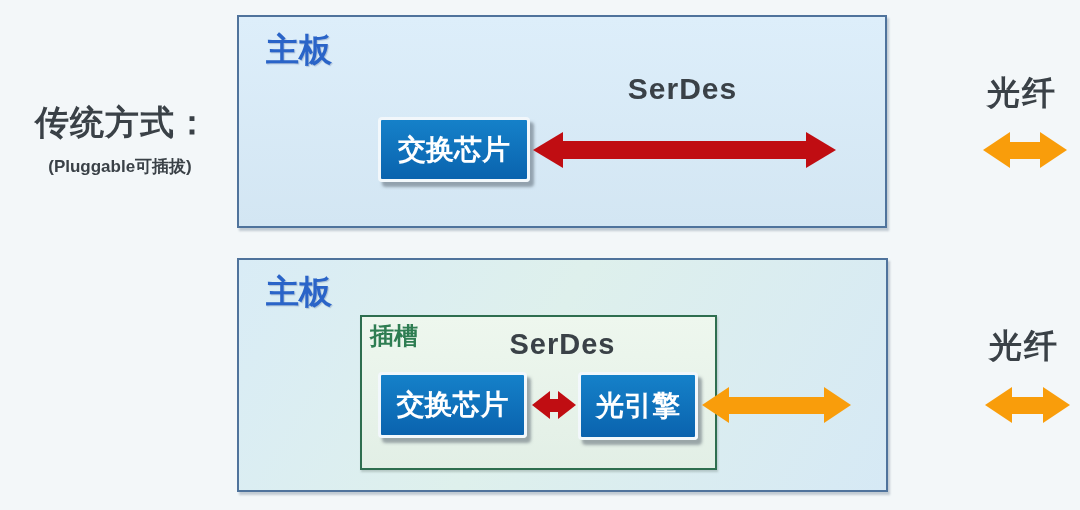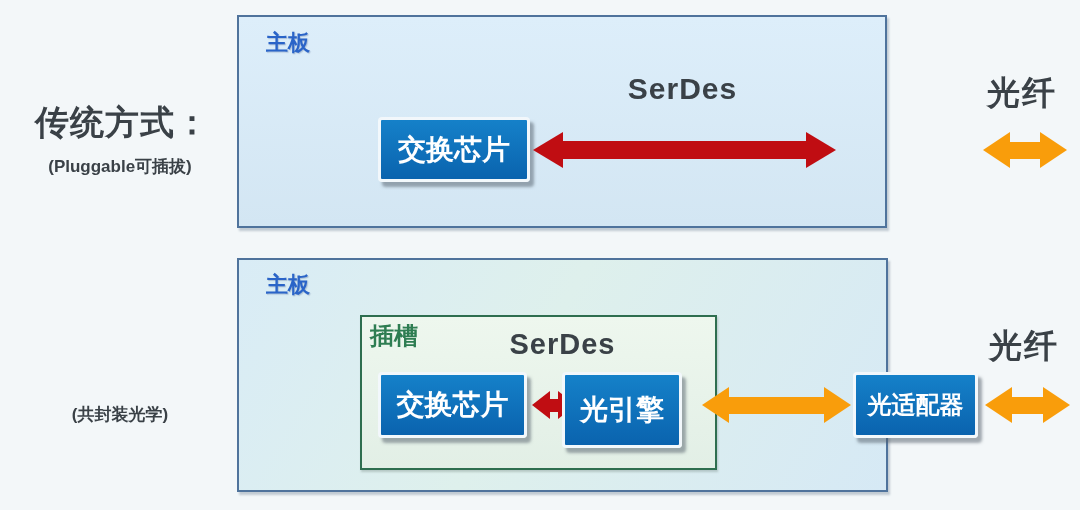--- a/index.html
+++ b/index.html
@@ -22,21 +22,21 @@
   .abs{position:absolute}
 
   
   .cap-title{font-size:34px;color:var(--text-dark);letter-spacing:1px;white-space:nowrap}
   .cap-sub{font-size:17px;color:var(--text-dark);white-space:nowrap}
 
   
   .board{border:2px solid var(--board-border);box-shadow:2px 3px 2px rgba(100,120,140,.35)}
   .board.top{background:linear-gradient(180deg,#ddeefa 0%,#d3e6f3 100%)}
   .board.bottom{background:linear-gradient(120deg,#d9ecf6 0%,#def0ec 45%,#d6e9f5 100%)}
-  .board-label{font-size:22px;color:var(--label-blue);text-shadow:1px 1px 1px rgba(30,60,120,.25)}
+  .board-label{font-size:33px;color:var(--label-blue);text-shadow:1px 1px 1px rgba(30,60,120,.25)}
 
   
   .slot{background:linear-gradient(180deg,#eef7ee 0%,#e2efe6 100%);border:2px solid var(--slot-border);box-shadow:1px 2px 2px rgba(90,110,100,.3)}
   .slot-label{font-size:24px;color:var(--slot-green)}
 
   
   .chip{display:flex;align-items:center;justify-content:center;
         background:linear-gradient(180deg,var(--chip-a) 0%,var(--chip-b) 100%);
         border:3px solid rgba(255,255,255,.95);border-radius:4px;
         box-shadow:4px 5px 3px rgba(80,92,104,.5);
@@ -91,47 +91,45 @@
 
 
   <div class="harrow orange" style="left:983px;top:132px;width:84px">
     <span class="ah l"></span>
     <span class="shaft"></span>
     <span class="ah r"></span>
   </div>
 
   <div class="abs fiber" style="left:978px;top:71px;width:88px;text-align:center">光纤</div>
 
-  <div class="abs cap-sub" style="left:8px;top:403px;width:224px;text-align:center">(共封装光学)</div>
 
   <div class="abs board bottom" style="left:237px;top:258px;width:651px;height:234px"></div>
   <div class="abs board-label" style="left:266px;top:270px">主板</div>
 
   <div class="abs slot" style="left:360px;top:315px;width:357px;height:155px"></div>
   <div class="abs slot-label" style="left:370px;top:320px">插槽</div>
 
   <div class="abs serdes" style="left:450px;top:328px;width:225px;text-align:center;font-size:29px">SerDes</div>
 
   <div class="abs chip f28" style="left:378px;top:372px;width:149px;height:66px">交换芯片</div>
 
   <div class="harrow red small" style="left:532px;top:391px;width:44px">
     <span class="ah l"></span>
     <span class="shaft"></span>
     <span class="ah r"></span>
   </div>
 
-  <div class="abs chip f28" style="left:562px;top:372px;width:120px;height:76px">光引擎</div>
+  <div class="abs chip f28" style="left:578px;top:372px;width:120px;height:68px">光引擎</div>
 
   <div class="harrow orange" style="left:702px;top:387px;width:149px">
     <span class="ah l"></span>
     <span class="shaft"></span>
     <span class="ah r"></span>
   </div>
 
-  <div class="abs chip f24" style="left:853px;top:372px;width:125px;height:66px">光适配器</div>
 
   <div class="harrow orange" style="left:985px;top:387px;width:85px">
     <span class="ah l"></span>
     <span class="shaft"></span>
     <span class="ah r"></span>
   </div>
 
   <div class="abs fiber" style="left:980px;top:324px;width:88px;text-align:center">光纤</div>
 
 </div>

